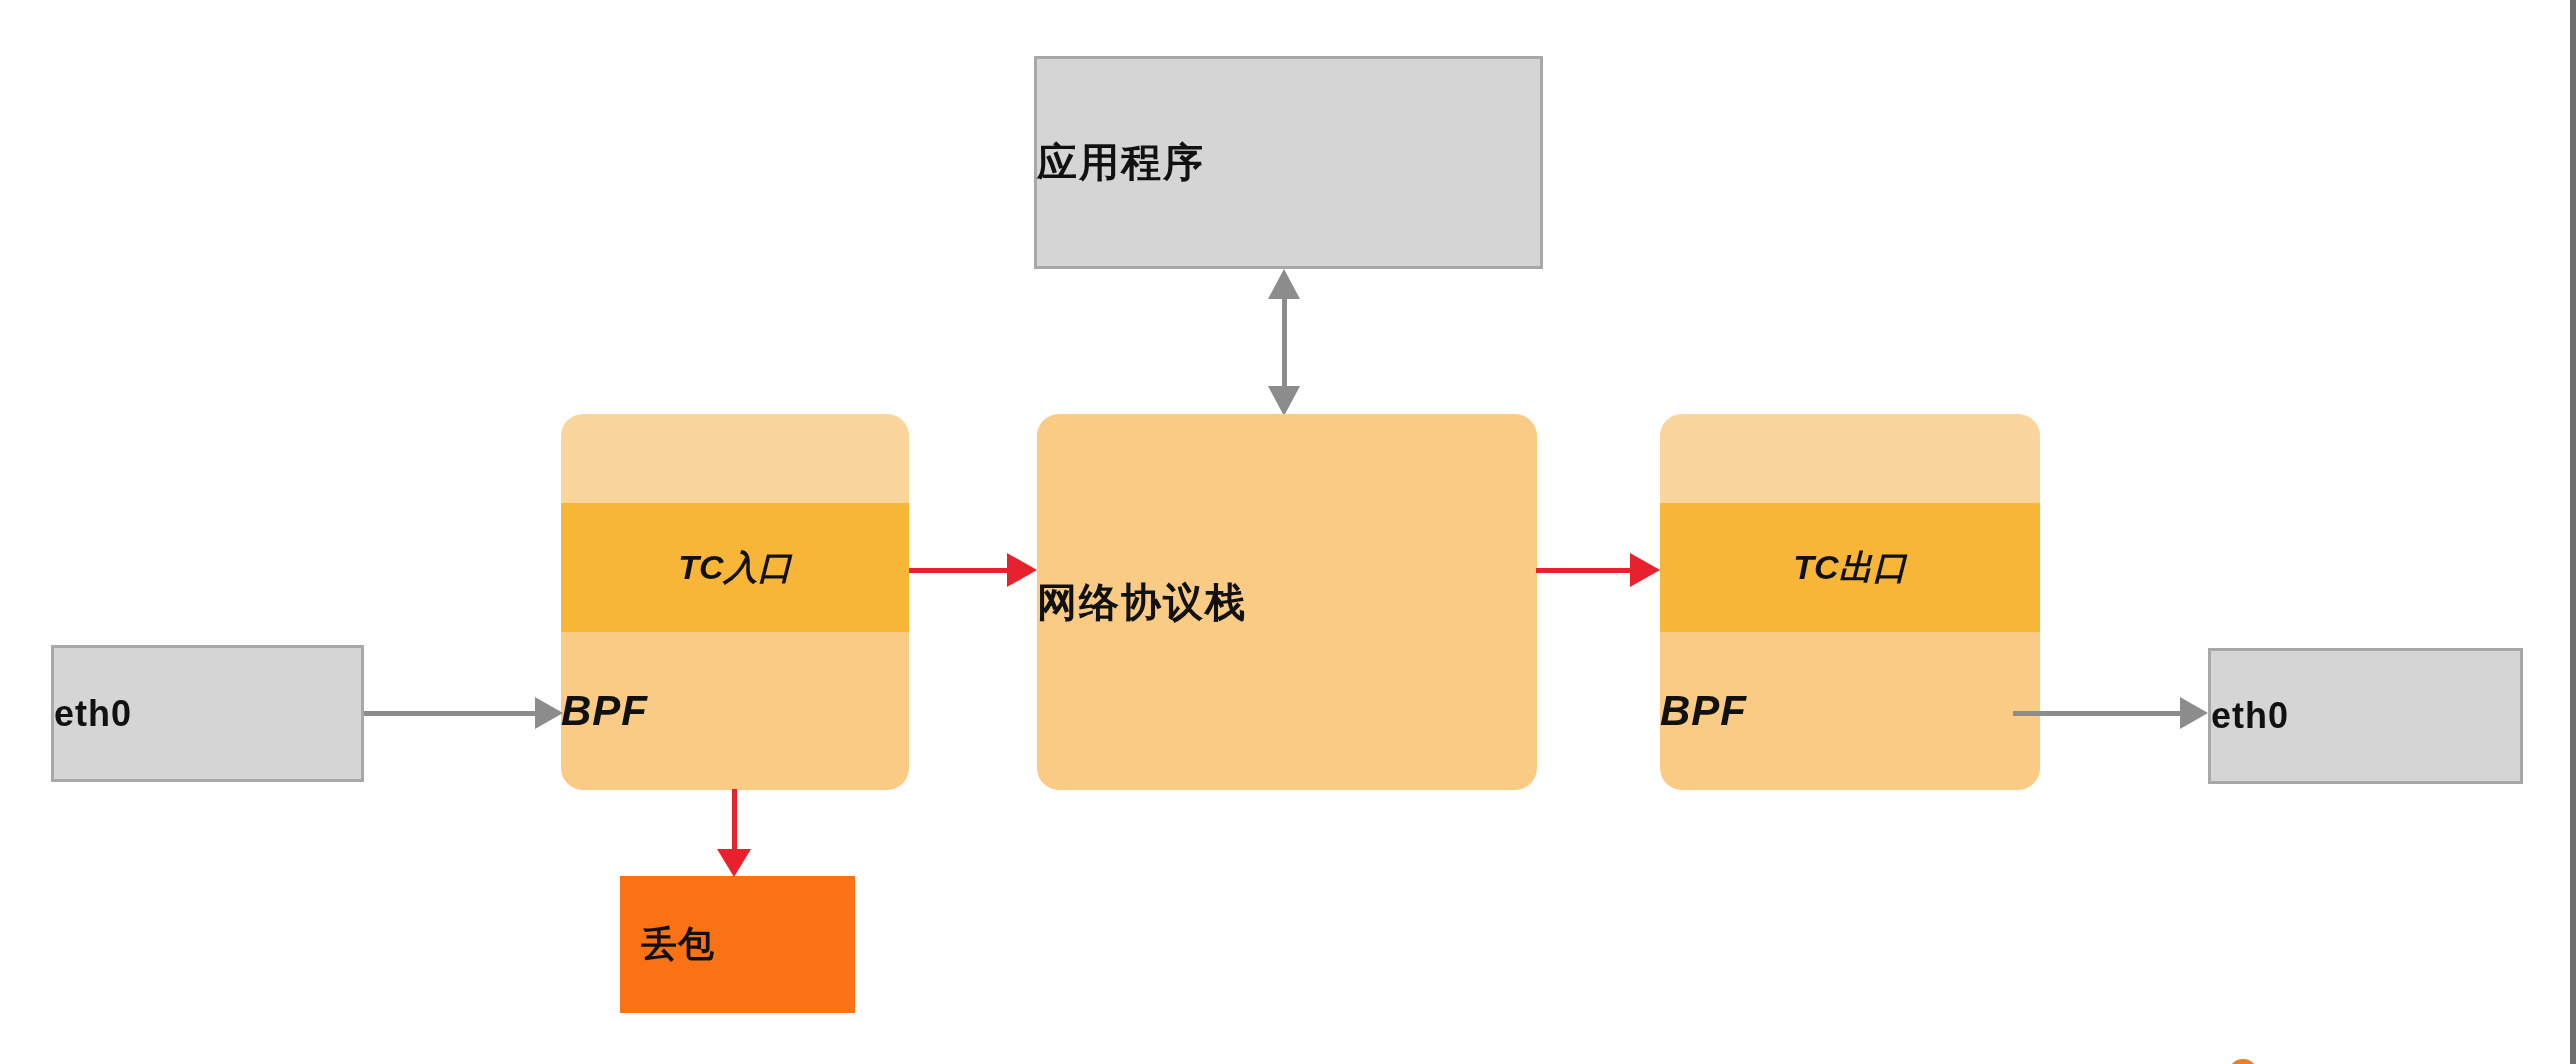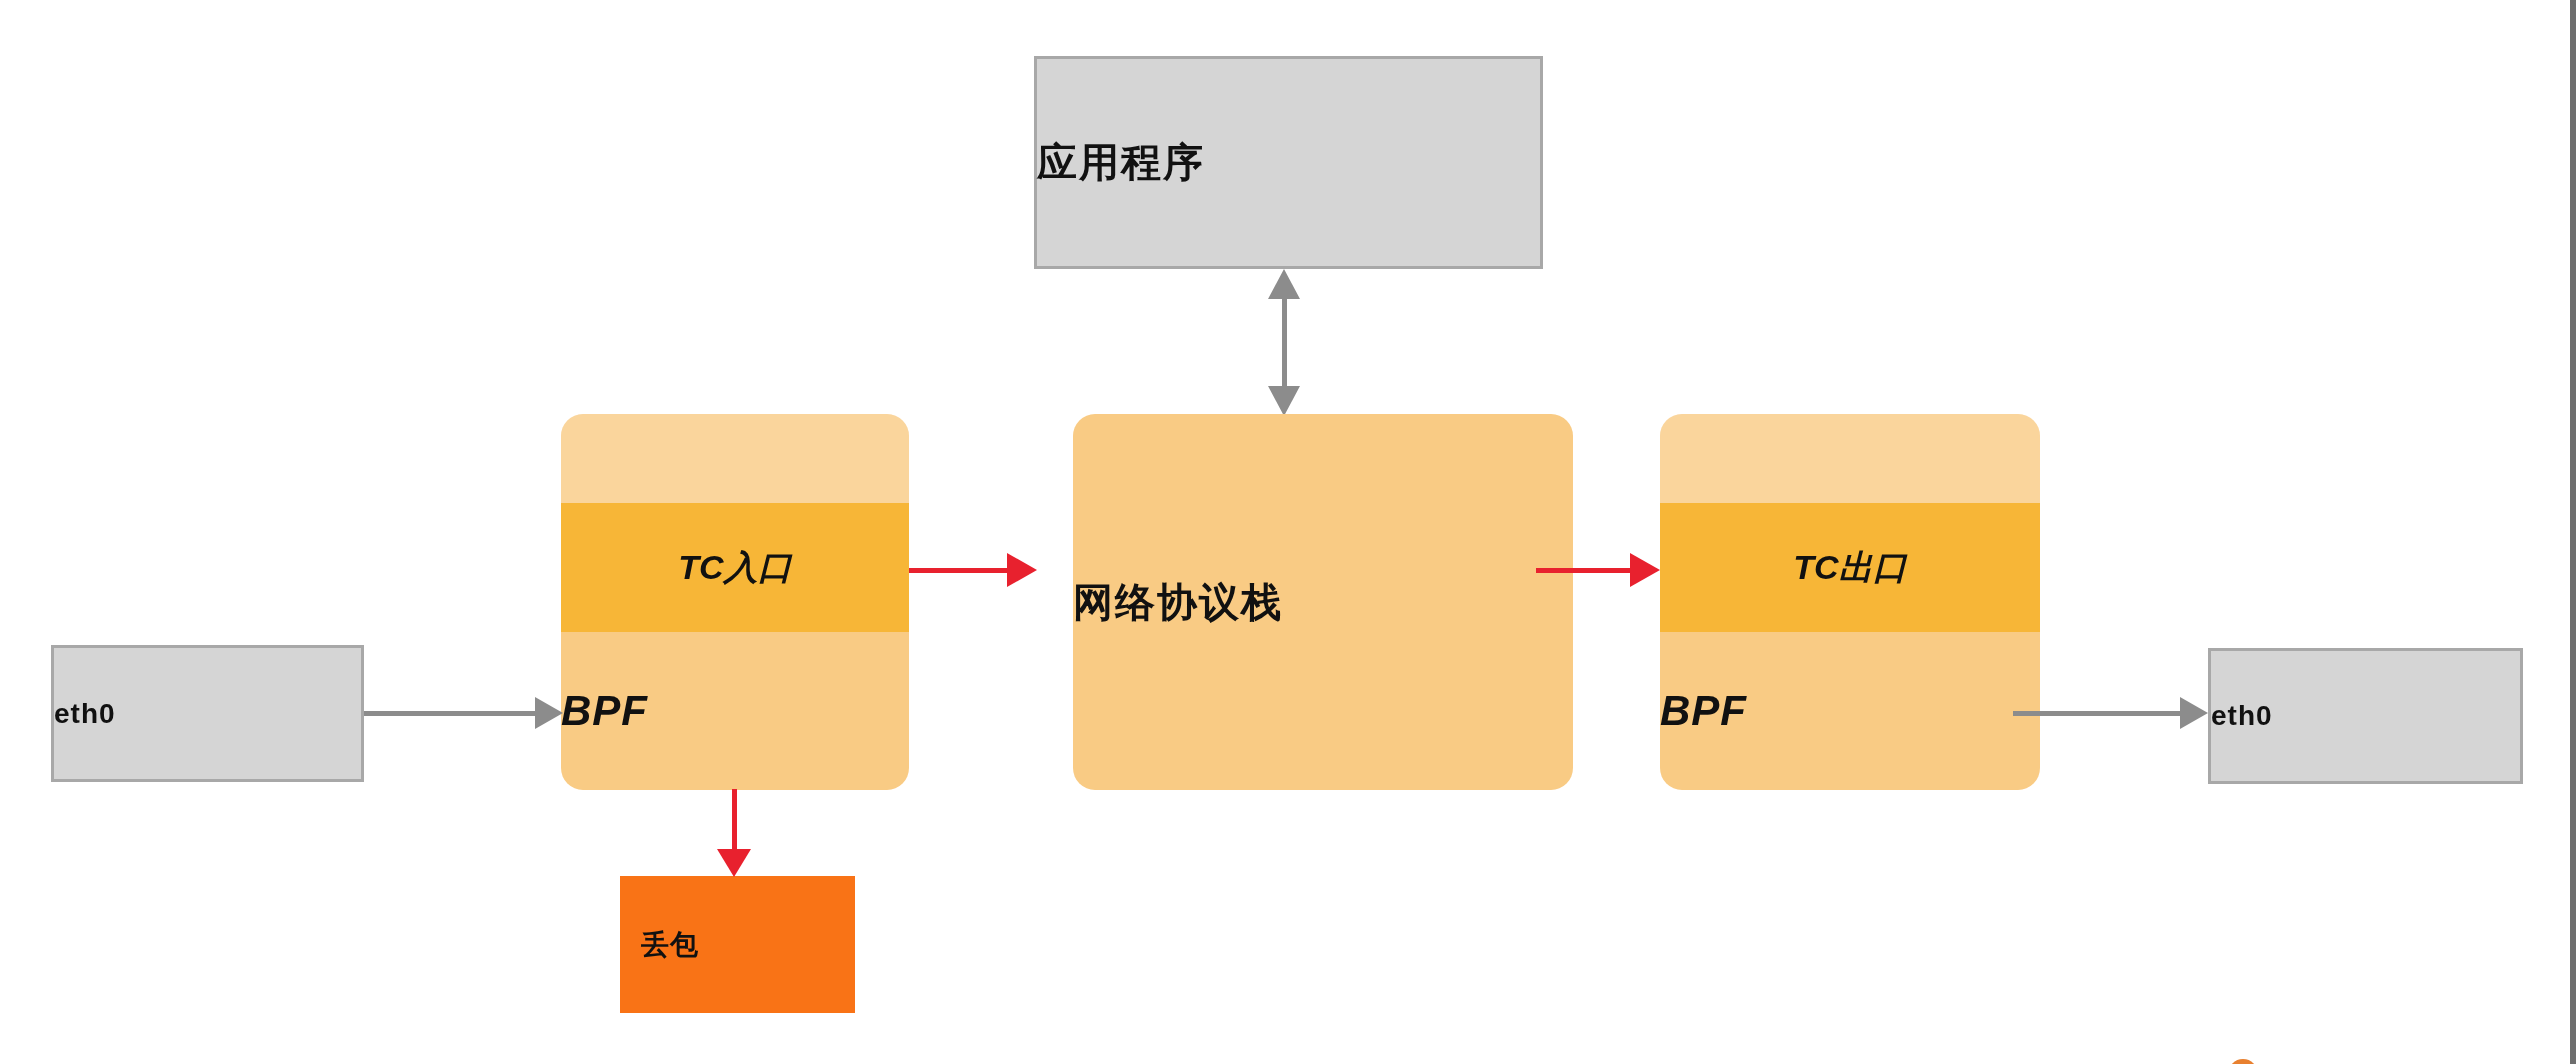--- a/index.html
+++ b/index.html
@@ -24,28 +24,27 @@
     box-sizing: border-box;
     font-weight: bold;
   }
   .gray-box {
     background: #d5d5d5;
     border: 3px solid #a8a8a8;
   }
   .orange-box {
     background: #f9cb84;
     border-radius: 22px;
-    margin-left: 36px;
   }
   .amber-box {
     background: #f97316;
     padding-left: 21px;
   }
   .label-lg  { font-size: 40px; font-weight: bold; letter-spacing: 2px; }
-  .label-md  { font-size: 28px; font-weight: bold; letter-spacing: 1px; }
+  .label-md  { font-size: 36px; font-weight: bold; letter-spacing: 1px; }
   .label-bpf { font-size: 42px; font-weight: bold; letter-spacing: 1px; }
 
   
   .tc-box { position: absolute; background: #f9cb84; border-radius: 22px; overflow: hidden; font-style: italic; }
   .tc-topstrip {
     position: absolute; left: 0; top: 0; width: 100%; height: 89px;
     background: rgba(255,255,255,0.20);
   }
   .tc-band {
     position: absolute; left: 0; top: 89px; width: 100%; height: 129px;

